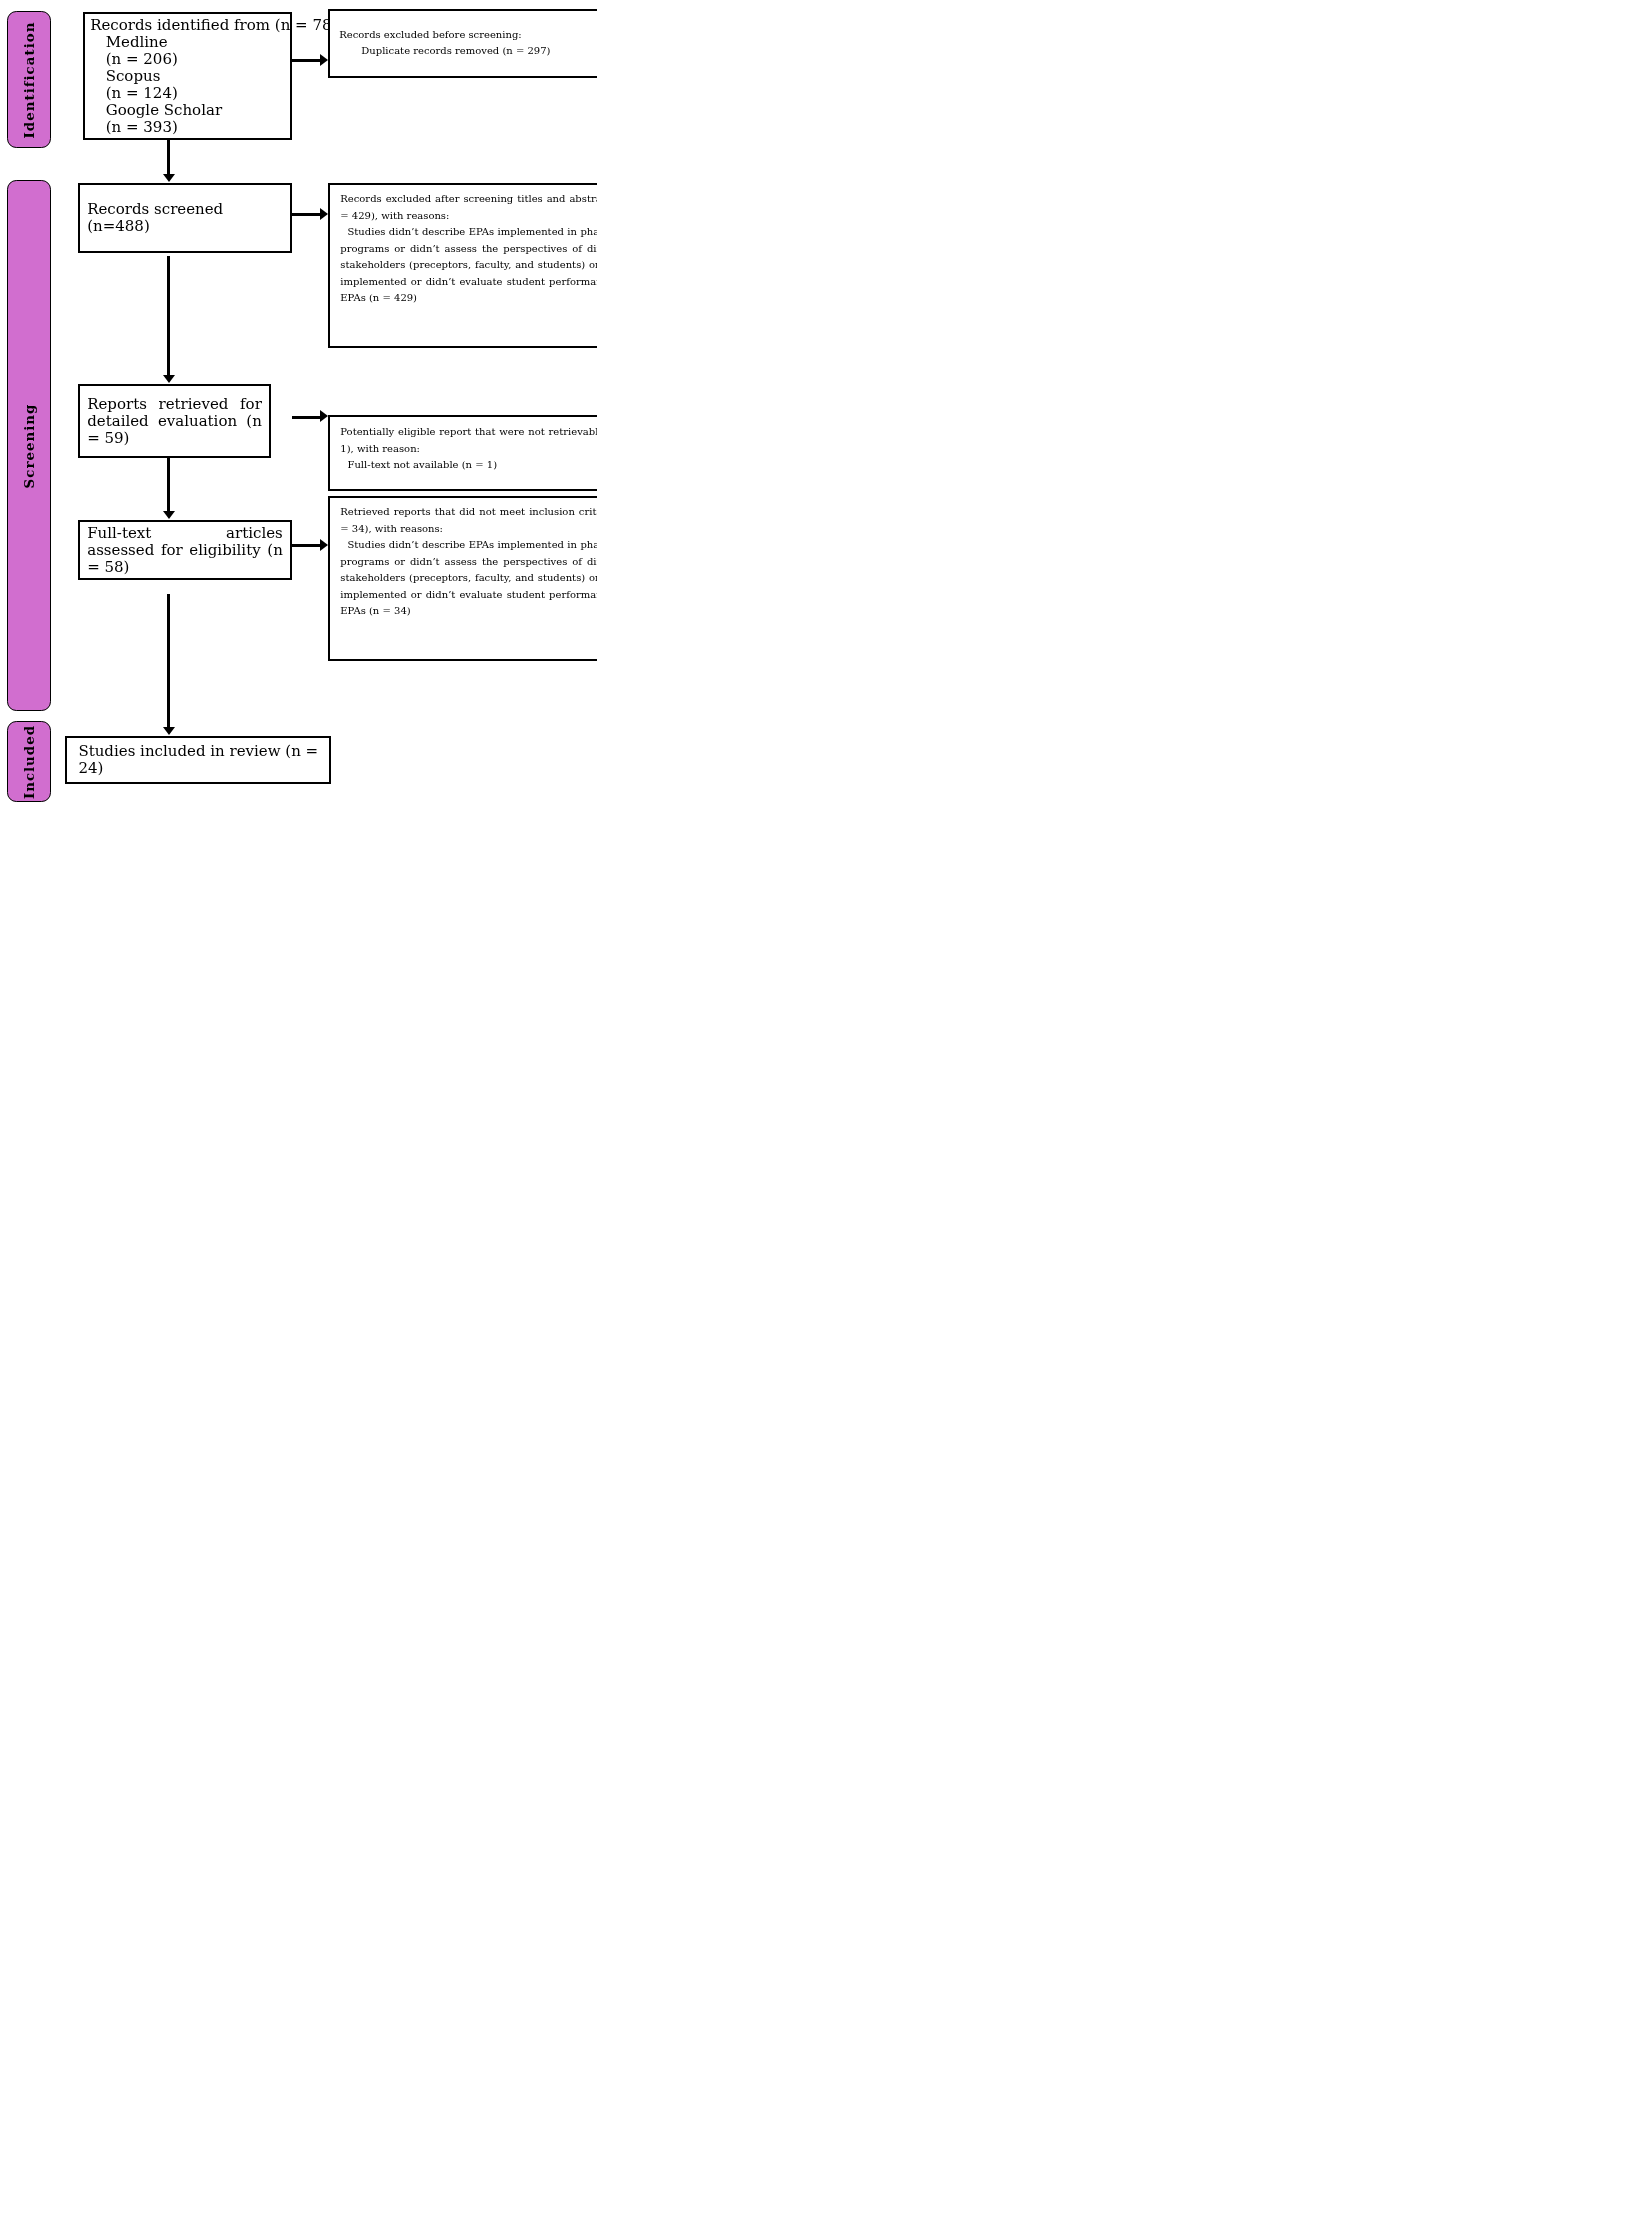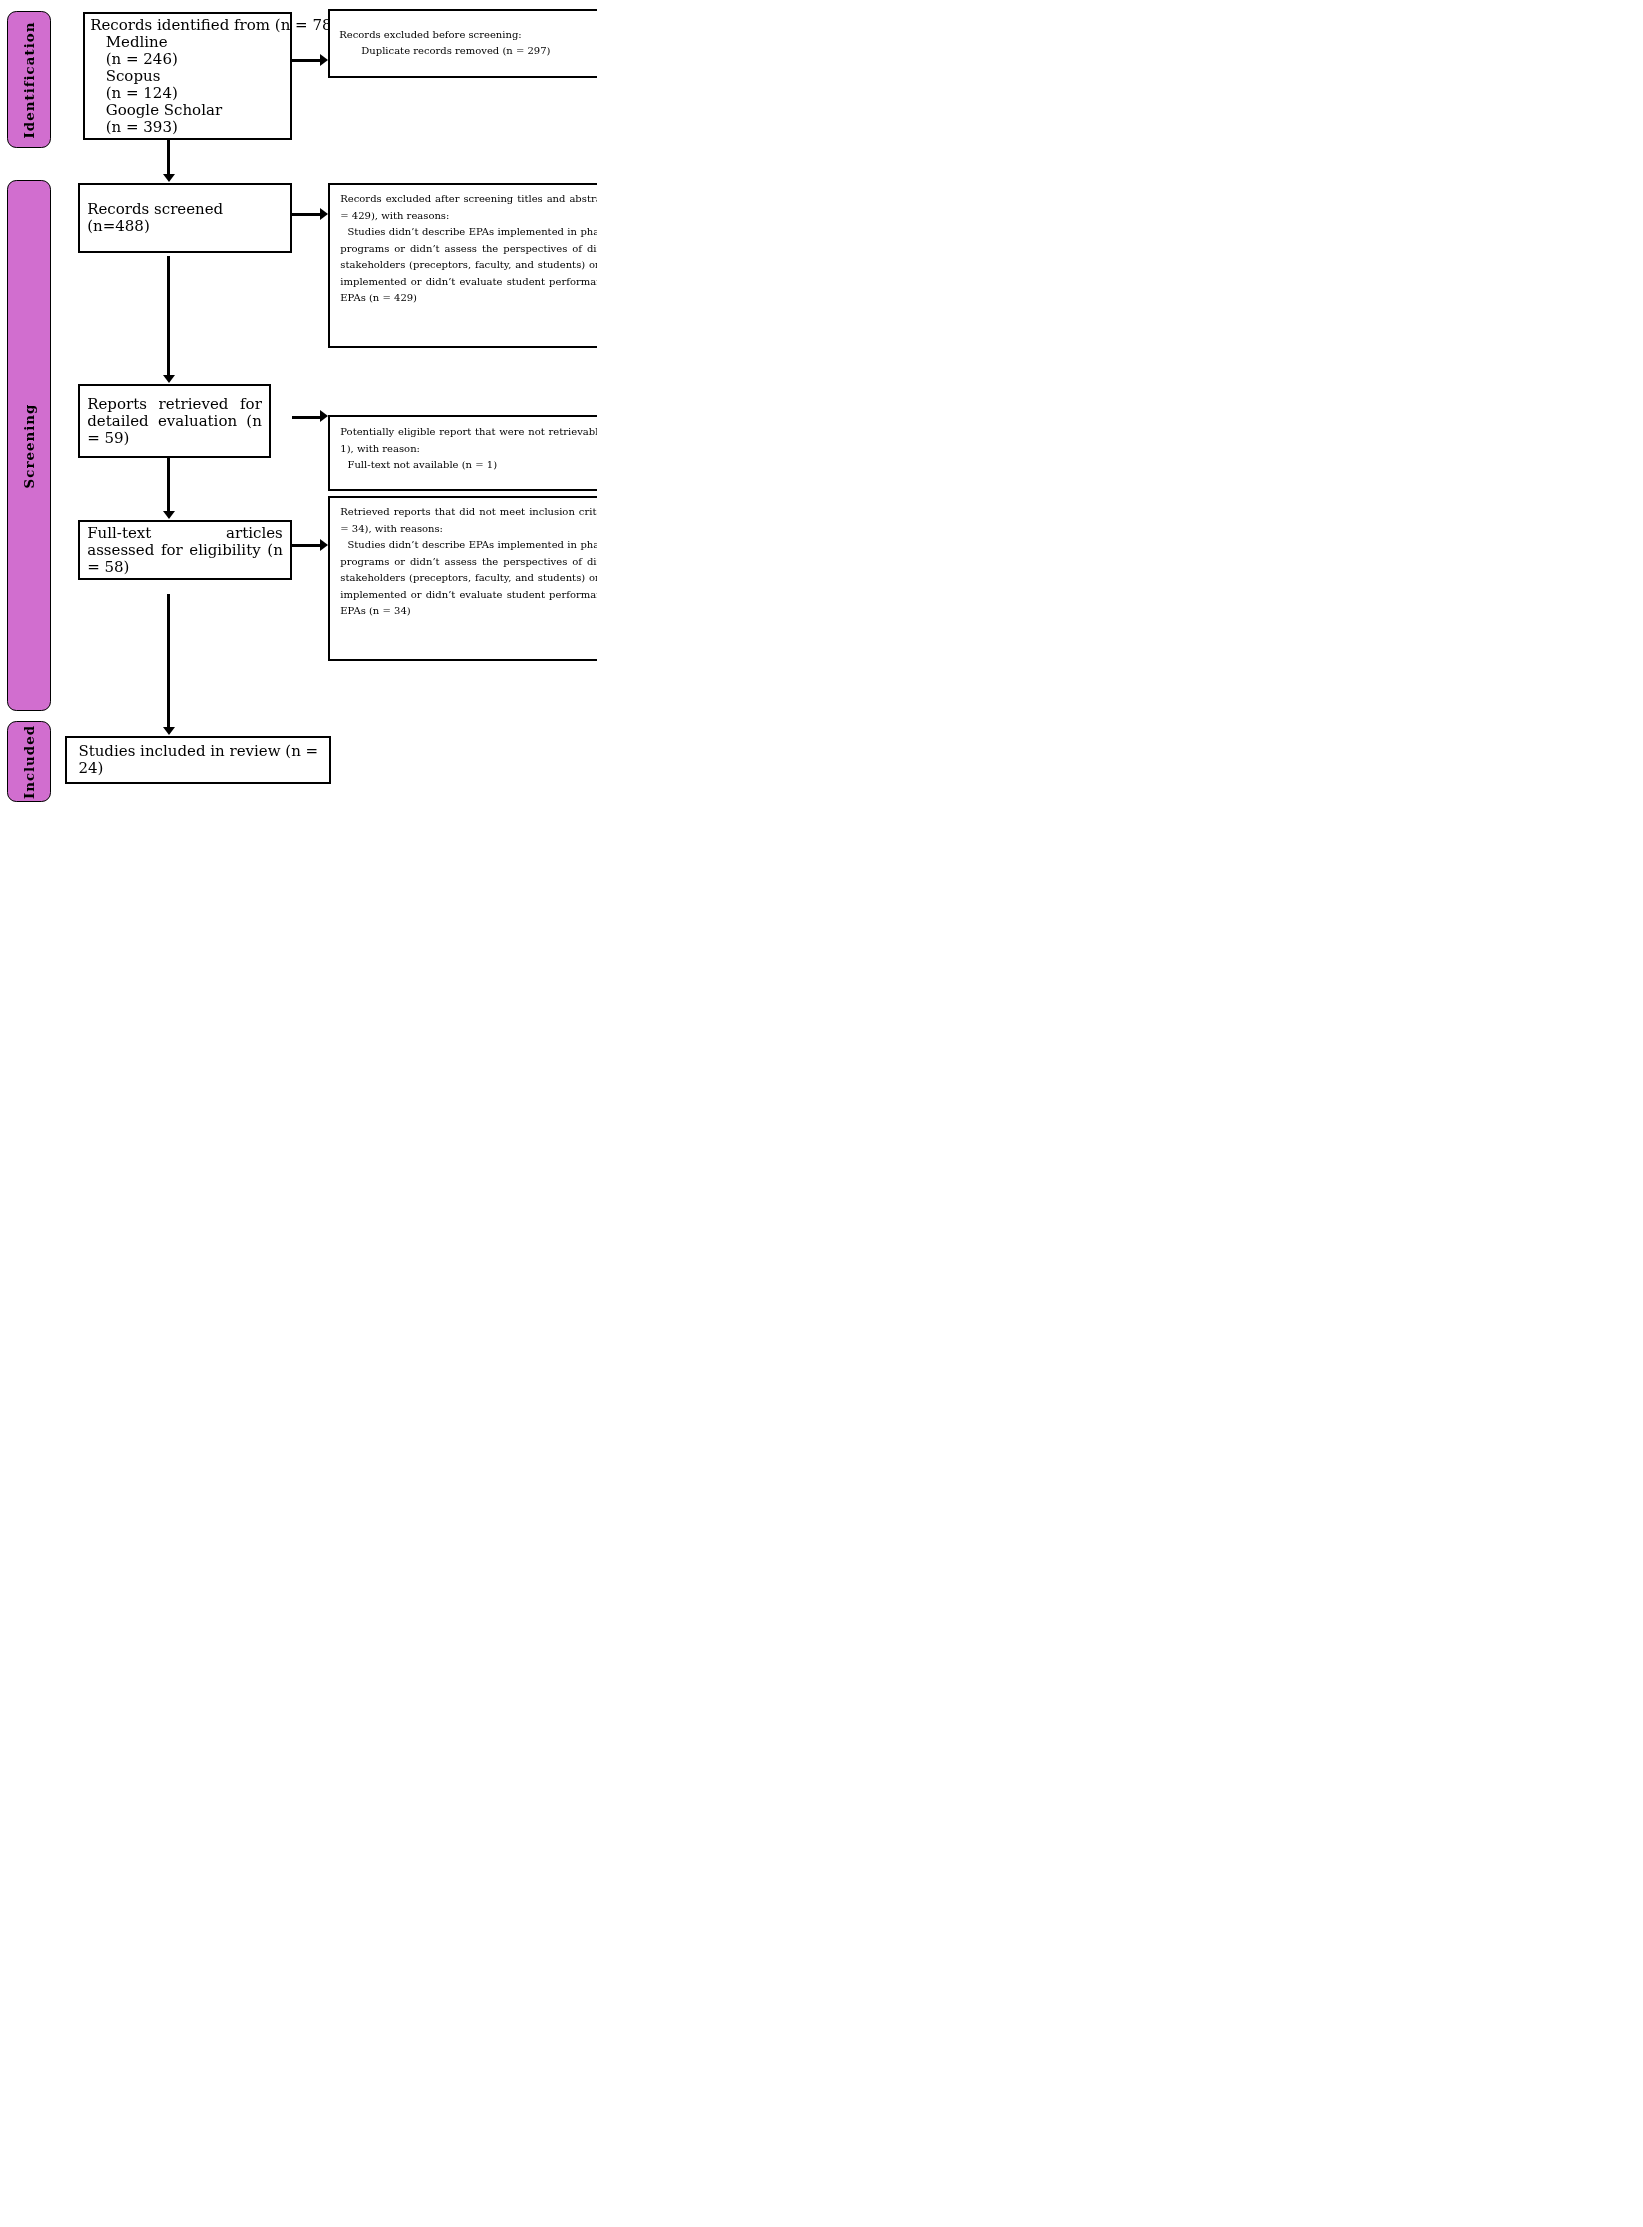--- a/index.html
+++ b/index.html
@@ -130,21 +130,21 @@
   <div class="stage-bar bar-screening">
     <span class="stage-label">Screening</span>
   </div>
   <div class="stage-bar bar-included">
     <span class="stage-label">Included</span>
   </div>
 
   <div class="box box-identified">
     <div class="line">Records identified from (n = 785):</div>
     <div class="line indent">Medline</div>
-    <div class="line indent">(n = 246)</div>
+    <div class="line indent">(n = 206)</div>
     <div class="line indent">Scopus</div>
     <div class="line indent">(n = 124)</div>
     <div class="line indent">Google Scholar</div>
     <div class="line indent">(n = 393)</div>
   </div>
 
   <div class="box box-screened">
     <div>Records screened (n=488)</div>
   </div>
 

